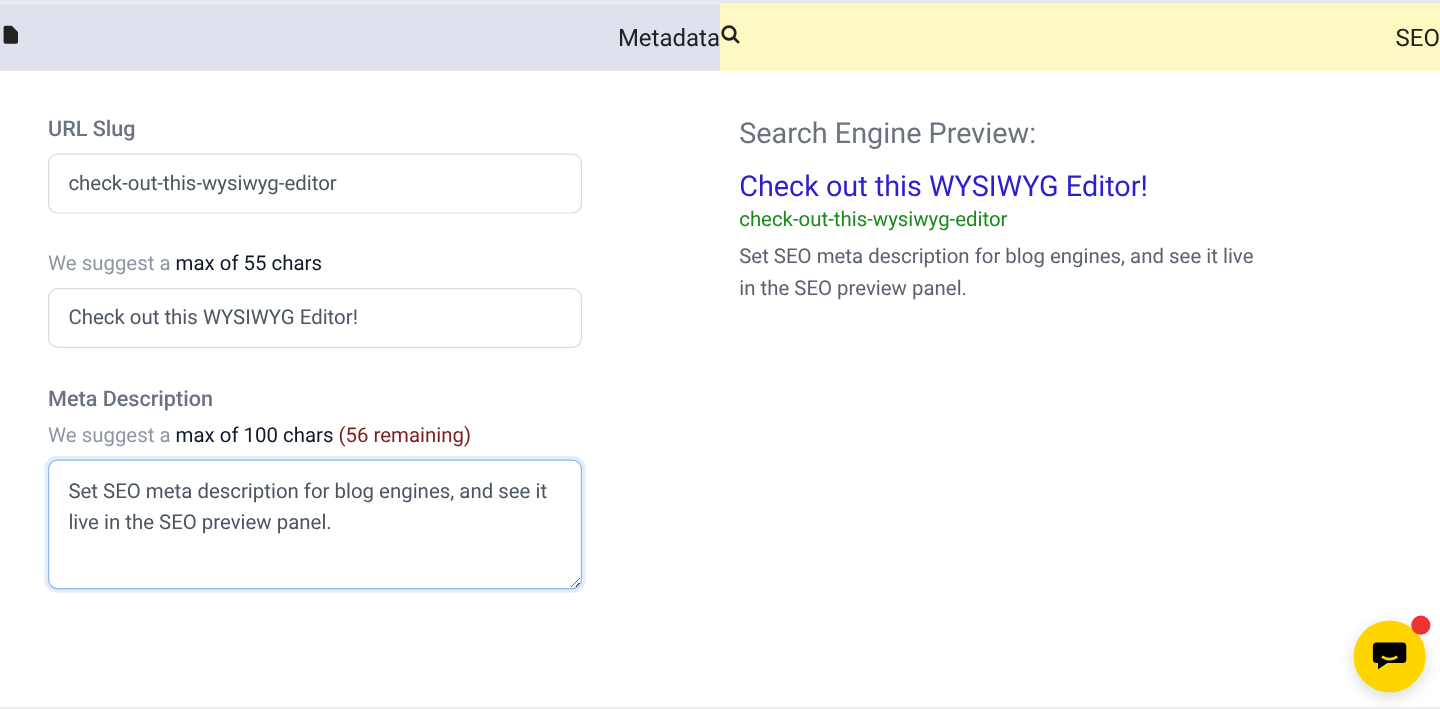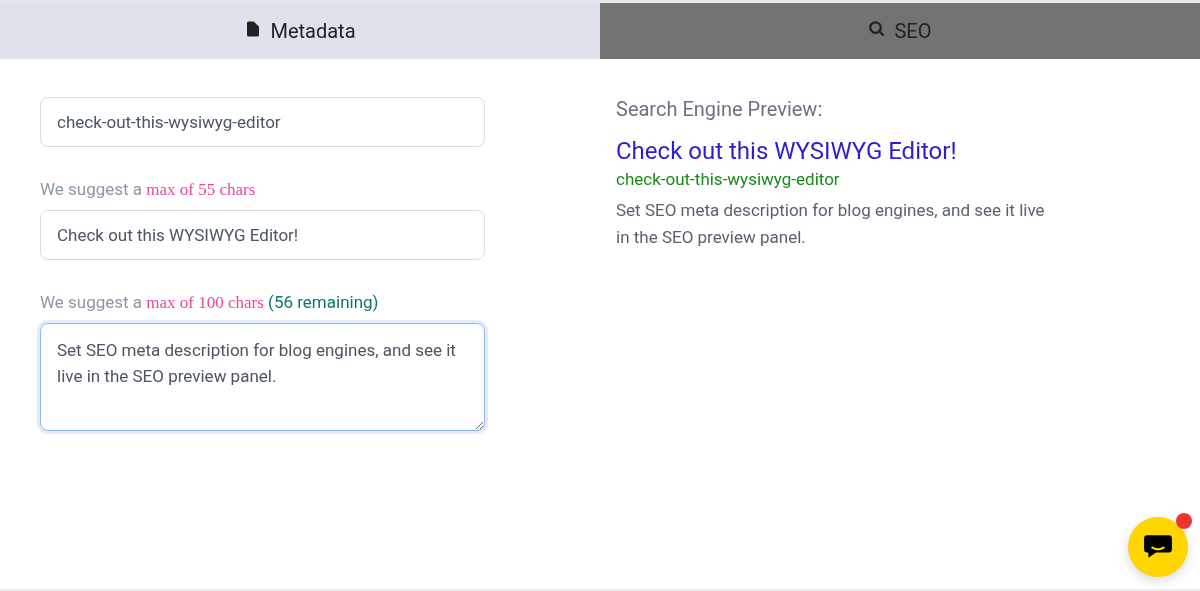--- a/index.html
+++ b/index.html
@@ -15,32 +15,32 @@
     }
     .tabs {
       display: flex;
       height: 56px;
       border-bottom: 0;
     }
     .tab {
       flex: 1;
       display: flex;
       align-items: center;
-      justify-content: center;
+      justify-content: space-between;
       font-size: 20px;
       font-weight: 400;
       cursor: pointer;
       gap: 8px;
     }
     .tab-metadata {
       background: #dfe1ec;
       color: #222;
     }
     .tab-seo {
-      background: #737373;
+      background: #fef9c3;
       color: #222;
     }
     .tab svg { width: 18px; height: 18px; }
     .content {
       display: flex;
       padding: 0;
     }
     .left-col {
       flex: 1;
       padding: 38px 40px 20px 40px;
@@ -60,46 +60,45 @@
       font-weight: 500;
       margin-bottom: 10px;
       display: block;
     }
     .hint {
       font-size: 17px;
       color: #8d96a6;
       margin-bottom: 10px;
     }
     .hint .link {
-      color: #ec4899;
-      font-family: Liberation Serif, serif;
+      color: #0f172a;
     }
     .hint .remaining {
-      color: #0f766e;
+      color: #7f1d1d;
     }
     .text-input, .textarea-input {
       width: 445px;
       padding: 14px 16px;
       font-size: 17px;
       border: 1px solid #d6dce5;
       border-radius: 8px;
       color: #4b5563;
       font-family: inherit;
       outline: none;
       background: #fff;
     }
     .textarea-input {
       height: 108px;
       resize: both;
       border: 1px solid #8fb8e8;
       box-shadow: 0 0 0 3px rgba(143,184,232,0.25);
       line-height: 1.5;
     }
     .preview-label {
-      font-size: 20px;
+      font-size: 24px;
       color: #6b7280;
       font-weight: 400;
       margin-bottom: 16px;
     }
     .preview-title {
       font-size: 24px;
       color: #2b1fcf;
       font-weight: 400;
       margin-bottom: 4px;
     }
@@ -160,31 +159,33 @@
         </svg>
     </span>
     <span>SEO</span>
   </div>
 </div>
 
 <div class="content">
   <div class="left-col">
 
     <div class="field">
+      <label class="field-label">URL Slug</label>
       <input class="text-input" type="text" value="check-out-this-wysiwyg-editor" style="">
     </div>
 
     <div class="field">
       <div class="hint">
         <span>We suggest a </span><span class="link">max of 55 chars</span>
       </div>
       <input class="text-input" type="text" value="Check out this WYSIWYG Editor!" style="">
     </div>
 
     <div class="field">
+      <label class="field-label">Meta Description</label>
       <div class="hint">
         <span>We suggest a </span><span class="link">max of 100 chars</span><span class="remaining"> (56 remaining)</span>
       </div>
       <textarea class="textarea-input" style="">Set SEO meta description for blog engines, and see it live in the SEO preview panel.</textarea>
     </div>
 
   </div>
 
   <div class="right-col">
     <div class="preview-label">Search Engine Preview:</div>

